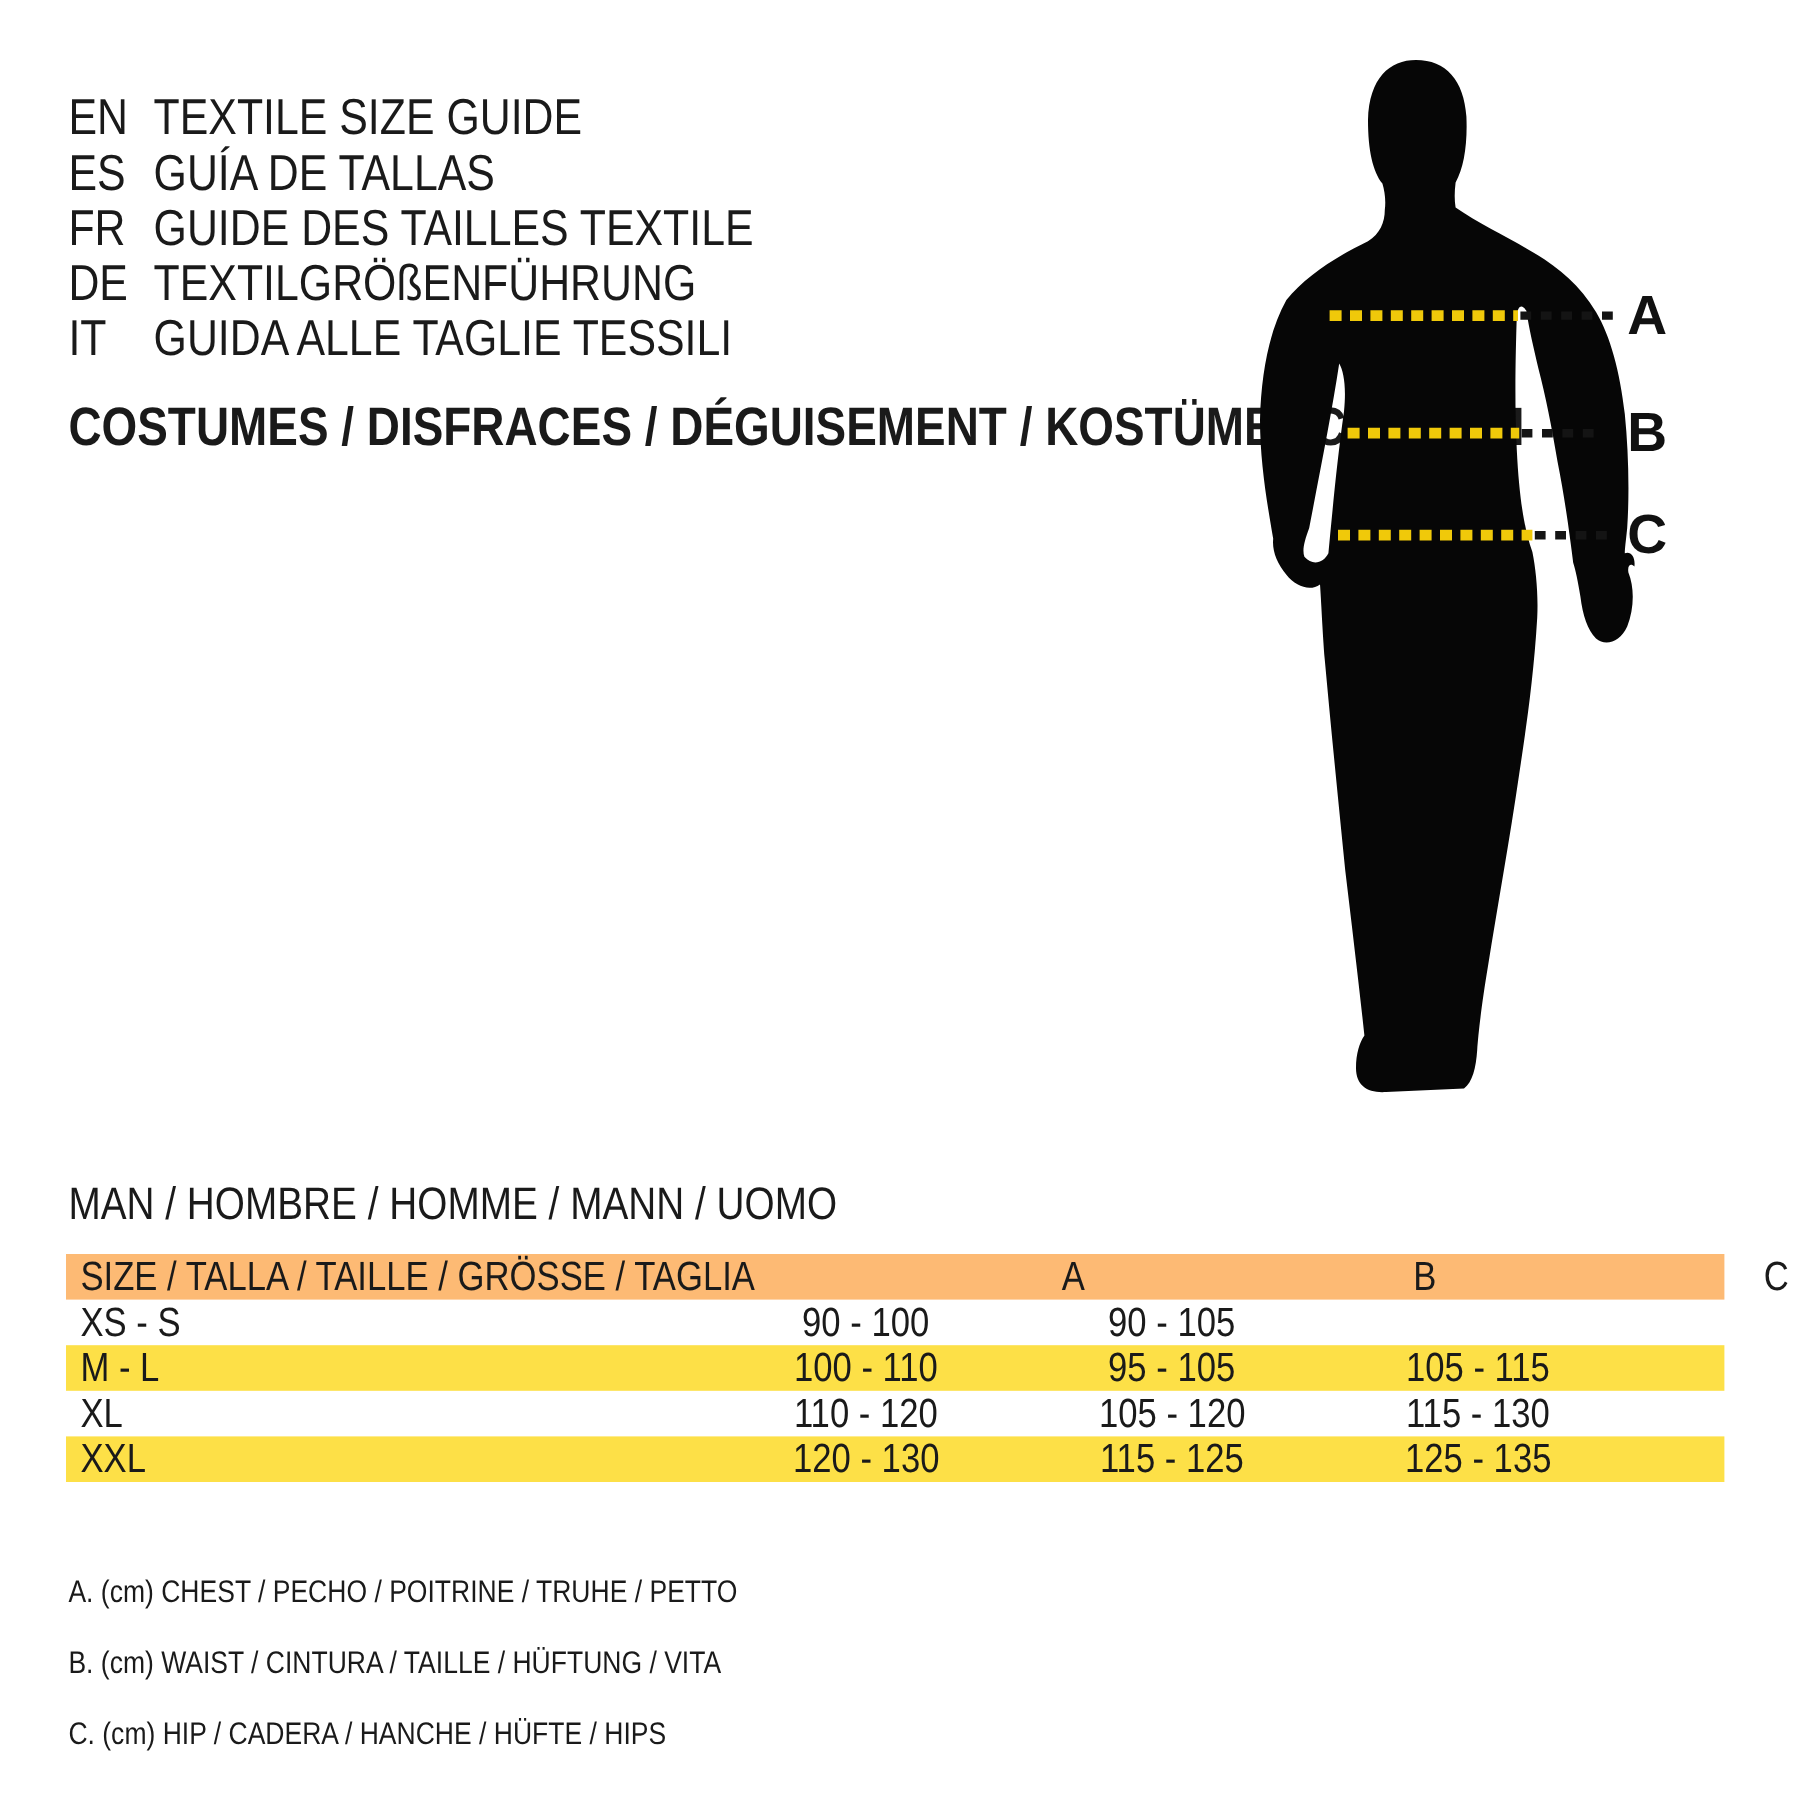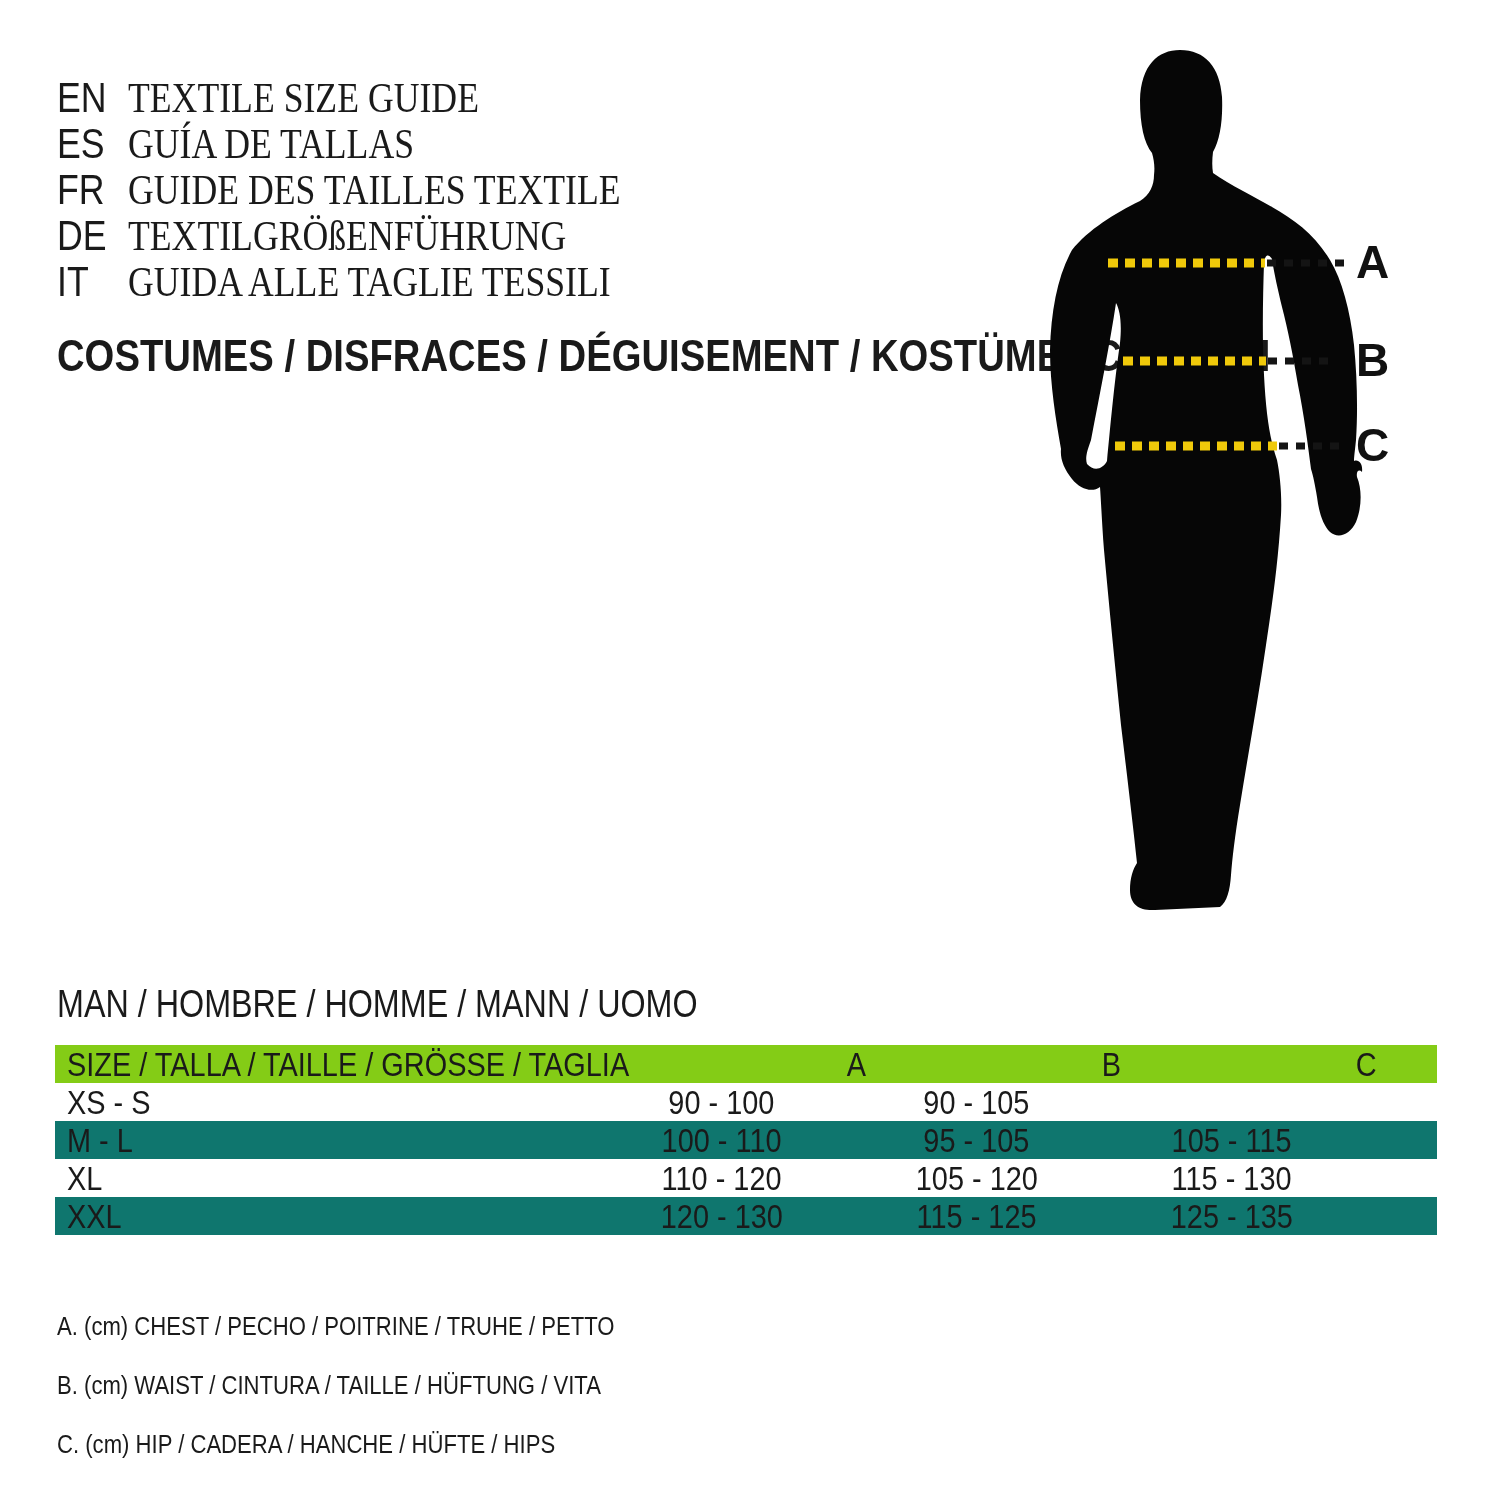--- a/index.html
+++ b/index.html
@@ -7,39 +7,39 @@
     position:relative;width:1500px;height:1500px;background:#ffffff;
     font-family:"Liberation Sans",sans-serif;color:#1a1a1a;overflow:hidden;
   }
   
   .sx{display:inline-block;transform:scaleX(.85);transform-origin:0 50%;white-space:nowrap;}
   .sxc{display:inline-block;transform:scaleX(.85);transform-origin:50% 50%;white-space:nowrap;}
 
   
   .lang-row{position:absolute;left:0;height:46px;line-height:46px;font-size:42px;}
   .lang-code{position:absolute;left:57px;}
-  .lang-label{position:absolute;left:128px;font-family:Liberation Serif, serif;}
+  .lang-label{position:absolute;left:128px;}
 
   .category-line{position:absolute;left:57px;top:332px;height:48px;line-height:48px;
     font-size:45px;font-weight:bold;}
 
   
   .figure-wrap{position:absolute;left:1020px;top:45px;width:480px;height:880px;}
 
   
   .man-heading{position:absolute;left:57px;top:982px;height:44px;line-height:44px;font-size:38px;}
 
   
   .size-table{position:absolute;left:55px;top:1045px;width:1382px;font-size:34px;}
   .t-row{display:grid;grid-template-columns:1fr 255px 255px 255px 78px;height:38px;
     line-height:38px;align-items:center;}
   .t-row .c0{padding-left:12px;text-align:left;}
   .t-row .cc{text-align:center;}
-  .t-head{background:#84cc16;}
-  .t-stripe{background:#0f766e;}
+  .t-head{background:#fdba74;gap:38px;}
+  .t-stripe{background:#fde047;}
 
   
   .legend-row{position:absolute;left:57px;height:40px;line-height:40px;font-size:26px;}
 </style>
 </head>
 <body>
 
 <div class="canvas">
 
   <div class="lang-row" style="top:75px">

